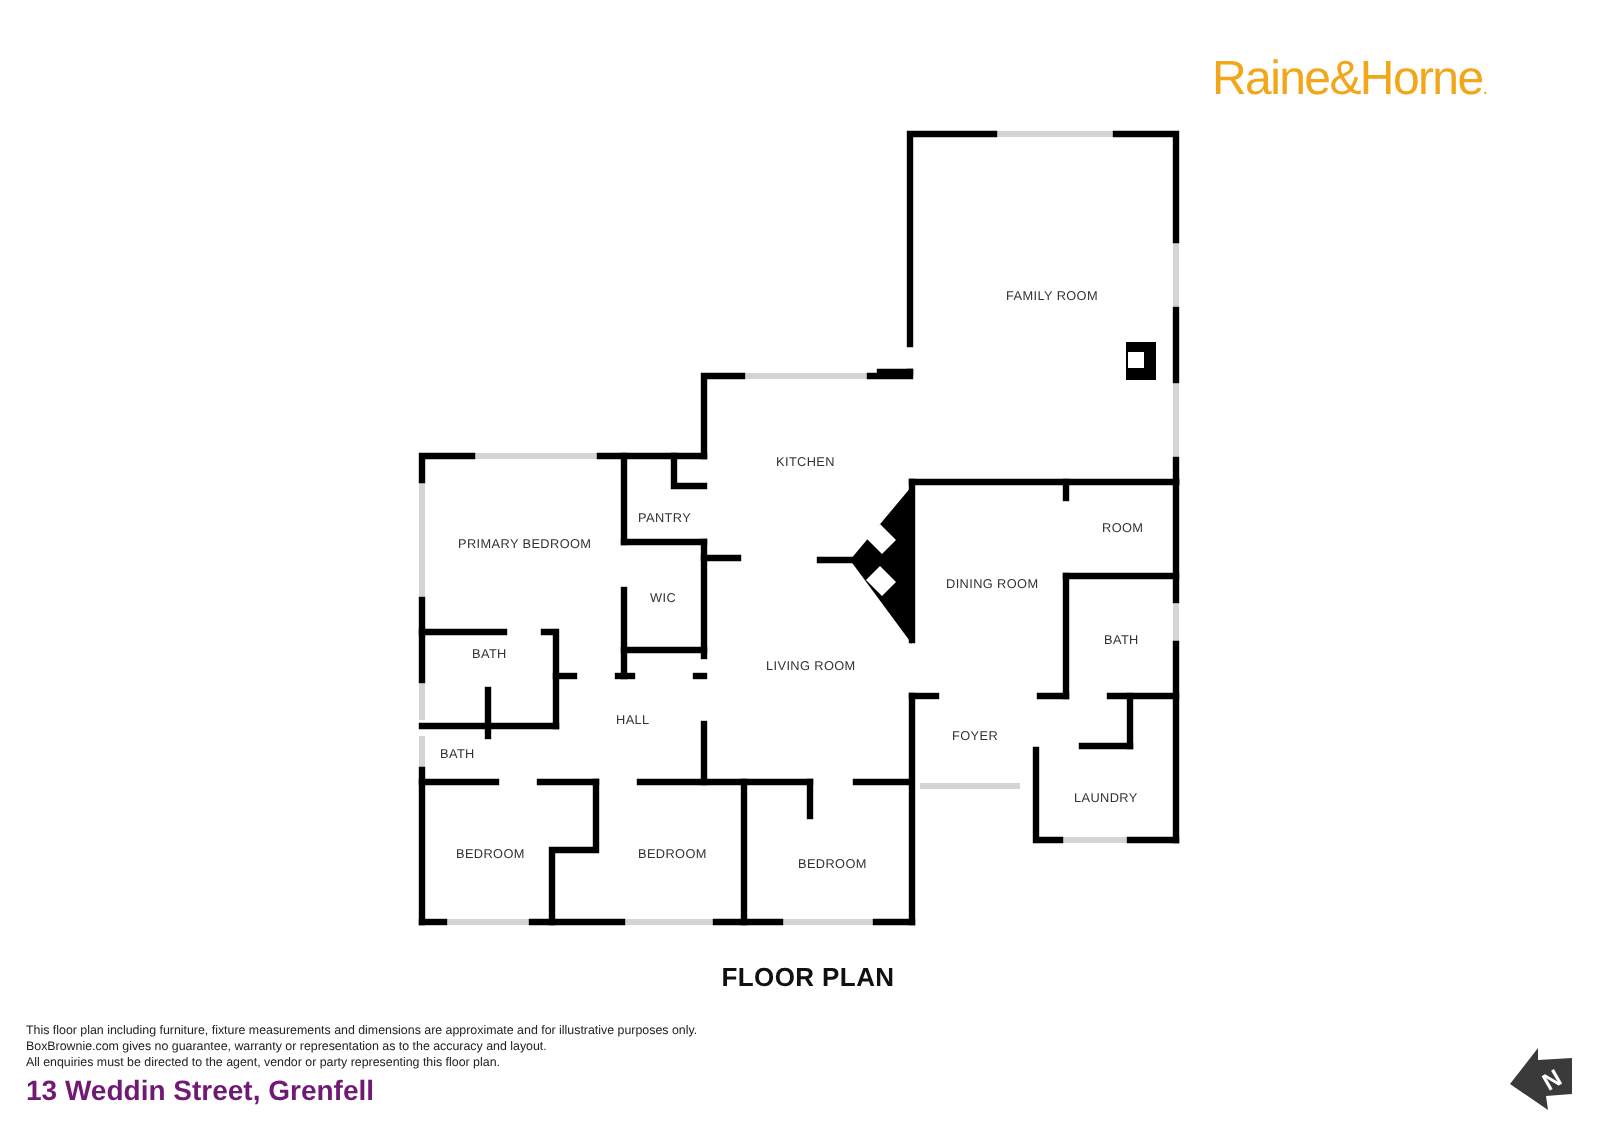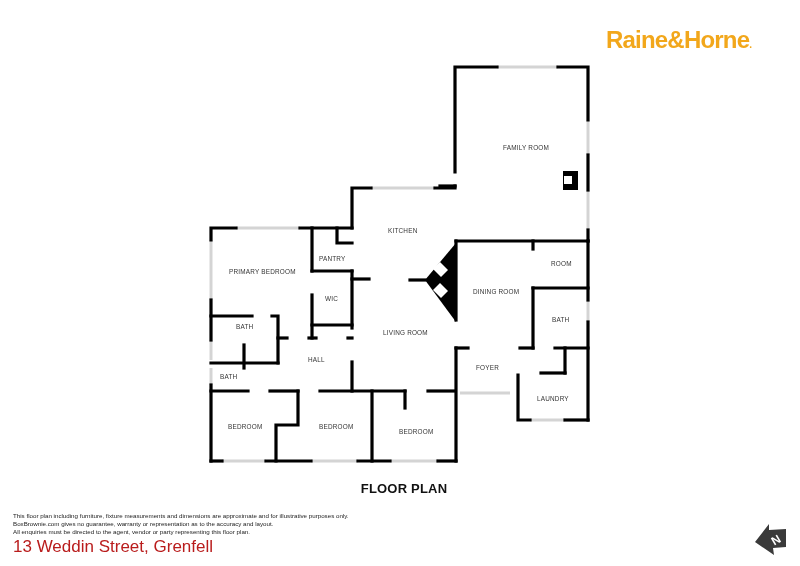--- a/index.html
+++ b/index.html
@@ -1,23 +1,23 @@
 <!DOCTYPE html>
 <html><head>
 <meta charset="utf-8">
 <style>
   html, body { margin: 0; padding: 0; background: #ffffff; }
   body { width: 800px; height: 566px; position: relative; overflow: hidden; font-family: "Liberation Sans", sans-serif; }
-  .logo { position: absolute; left: 606px; top: 26px; font-size: 24px; font-weight: bold; letter-spacing: -0.8px; color: #f2a71b; font-family: "Liberation Sans", sans-serif; }
+  .logo { position: absolute; left: 606px; top: 26px; font-size: 24px; font-weight: normal; letter-spacing: -0.8px; color: #f2a71b; font-family: "Liberation Sans", sans-serif; }
   .logo .dot { font-size: 10px; vertical-align: baseline; }
   .plan { position: absolute; left: 0; top: 0; width: 800px; height: 566px; }
   .room-label { font-family: "Liberation Sans", sans-serif; font-size: 6.4px; fill: #333333; letter-spacing: 0.2px; }
   .plan-title { position: absolute; left: 0; top: 481px; width: 808px; text-align: center; font-weight: bold; font-size: 13px; color: #111111; letter-spacing: 0.2px; }
   .disclaimer { position: absolute; left: 13px; top: 512px; font-size: 6.2px; line-height: 8.2px; color: #222222; }
-  .address { position: absolute; left: 13px; top: 537px; font-size: 17px; font-weight: normal; color: #b91c1c; }
+  .address { position: absolute; left: 13px; top: 537px; font-size: 14px; font-weight: bold; color: #701a75; }
   .compass { position: absolute; left: 752px; top: 518px; width: 40px; height: 40px; }
 </style>
 </head>
 <body>
 
 <div class="logo"><span>Raine&amp;Horne</span><span class="dot">.</span></div>
 
 <svg class="plan" viewBox="0 0 800 566" xmlns="http://www.w3.org/2000/svg">
 
   <g stroke="#d4d4d4" stroke-width="3" fill="none">

